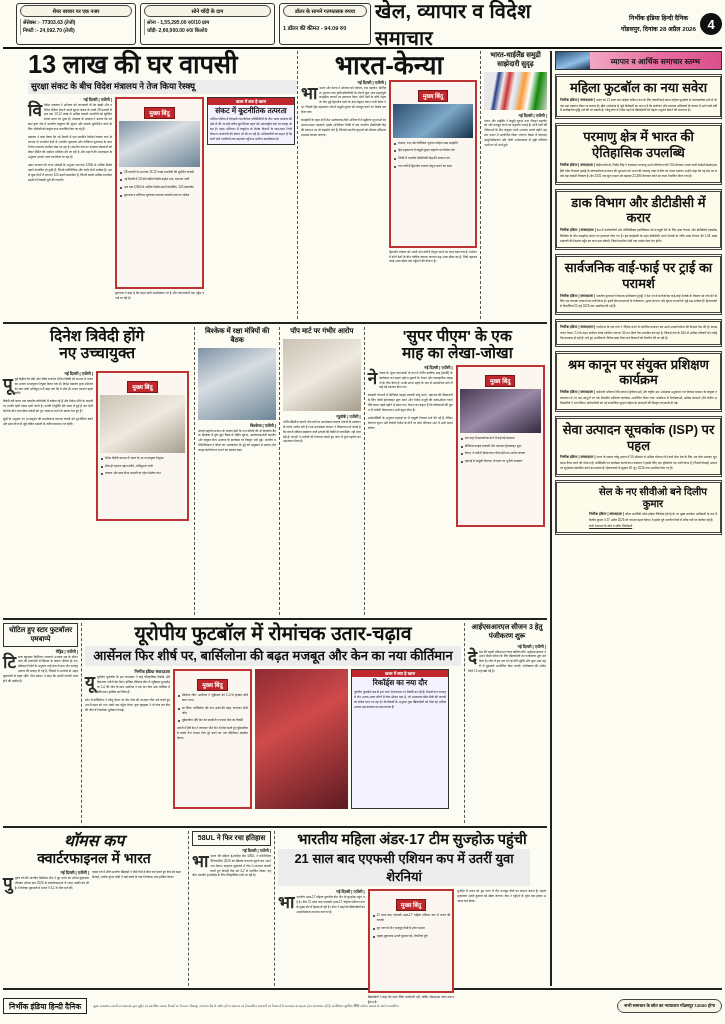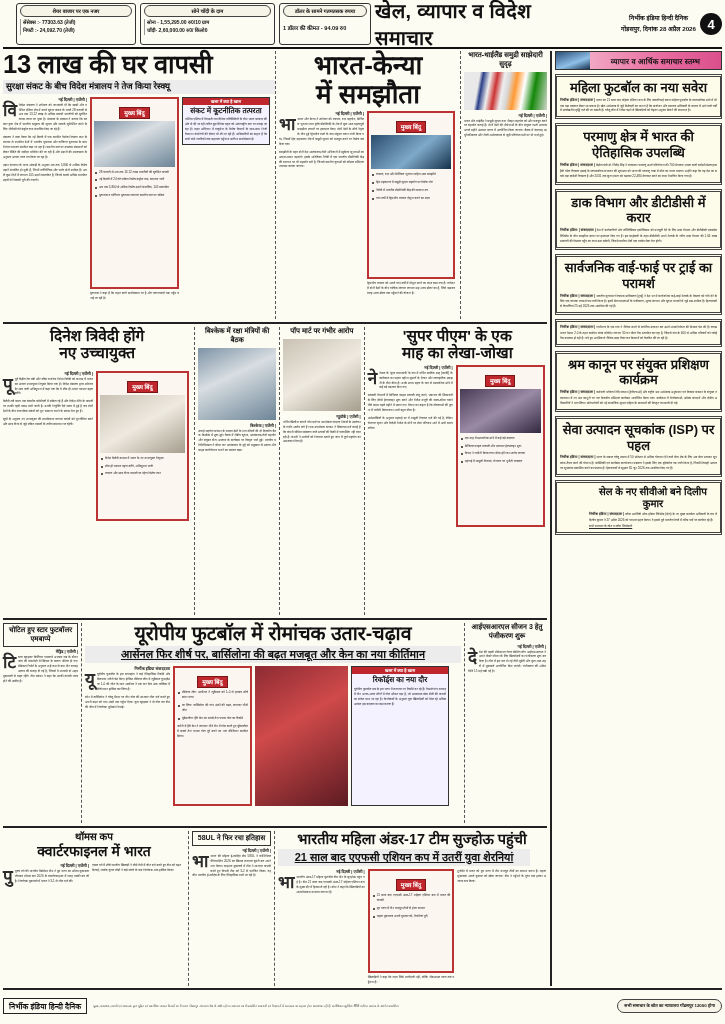--- a/index.html
+++ b/index.html
@@ -31,21 +31,21 @@
   .copy{font-size:3.05px;line-height:1.62;text-align:justify;color:#2b2b2b;word-break:break-all;}
   .byline{font-size:4px;font-weight:bold;text-align:right;margin-bottom:1px;}
   .drop{float:left;font-size:17px;font-weight:bold;line-height:.82;padding:1px 2px 0 0;}
 
   .hl1{font-size:25.5px;font-weight:bold;line-height:1.06;letter-spacing:-.2px;}
   .hl2{font-size:26px;font-weight:bold;line-height:1.1;}
   .hl3{font-size:15.5px;font-weight:bold;line-height:1.12;}
   .hl4{font-size:9.5px;font-weight:bold;line-height:1.2;text-align:center;}
   .hl5{font-size:7px;font-weight:bold;line-height:1.25;text-align:center;}
   .sub{background:#ececec;font-size:8.6px;font-weight:bold;padding:1px 3px;line-height:1.35;}
-  .sub.sm{font-size:11px;text-decoration:underline;}
+  .sub.sm{font-size:13px;}
 
   .rule{border-top:2px solid #222;margin:3px 0;}
   .vdash{border-left:1px dashed #555;}
 
   .photo{background:linear-gradient(160deg,#9fb4c6,#cfd8dd 45%,#8fa3b3);position:relative;overflow:hidden;}
   .photo.a{background:linear-gradient(155deg,#7e93a6,#d8dee2 40%,#6d8597);}
   .photo.b{background:linear-gradient(150deg,#c9c2b4,#efeae0 50%,#a59e8e);}
   .photo.c{background:linear-gradient(140deg,#2b4d6e,#7fa9c9 55%,#123049);}
   .photo.d{background:linear-gradient(150deg,#8d2b33,#d04a4a 40%,#5d1b22);}
   .photo.f{background:linear-gradient(150deg,#4a3b55,#9a8aa6 50%,#332840);}
@@ -117,21 +117,21 @@
       <div class="pageno">4</div>
     </div>
   </div>
 
   <div class="body">
 
     <div class="mainarea">
 
       <div class="flexrow" style="height:268px;">
 
-        <div style="width:272px;">
+        <div style="width:272px;margin-left:25px;">
           <div class="hl1">13 लाख की घर वापसी</div>
           <div class="sub" style="margin:2px 0 3px 0;">सुरक्षा संकट के बीच विदेश मंत्रालय ने तेज किया रेस्क्यू</div>
 
           <div class="flexrow" style="height:218px;">
             <div style="width:87px;padding-right:3px;box-sizing:border-box;">
               <div class="byline">नई दिल्ली | एजेंसी |</div>
               <div class="copy"><span class="drop">वि</span><span>विदेश मंत्रालय ने शनिवार को जानकारी दी कि खाड़ी और पश्चिम एशिया क्षेत्र में उपजे सुरक्षा संकट के चलते 28 फरवरी से अब तक 13.12 लाख से अधिक प्रवासी भारतीयों को सुरक्षित वापस लाया जा चुका है। मंत्रालय के प्रवक्ता ने बताया कि सरकार द्वारा क्षेत्र में भारतीय समुदाय की सुरक्षा और सम्पर्क सुनिश्चित करने के लिए चौबीसों घंटे कंट्रोल रूम संचालित किए जा रहे हैं।</span></div>
               <div class="copy" style="margin-top:3px;">मंत्रालय ने स्पष्ट किया कि नई दिल्ली में एक समर्पित विशेष नियंत्रण कक्ष के माध्यम से प्रभावित देशों में भारतीय दूतावास और वाणिज्य दूतावास के साथ निरंतर समन्वय स्थापित रखा जा रहा है। स्थानीय स्तर पर उपलब्ध संसाधनों को लेकर स्थिति की समीक्षा प्रतिदिन की जा रही है और उड़ानों की उपलब्धता के अनुसार अगला चरण तय किया जा रहा है।</div>
               <div class="copy" style="margin-top:3px;">उड़ान संचालन के ताजा आंकड़ों के अनुसार अब तक 5,800 से अधिक विशेष उड़ानें संचालित हो चुकी हैं, जिनमें वाणिज्यिक और चार्टर दोनों शामिल हैं। अगले कुछ दिनों में लगभग 105 उड़ानें प्रस्तावित हैं, जिनसे सबसे अधिक प्रभावित शहरों से निकासी पूरी की जाएगी।</div>
             </div>
@@ -153,21 +153,20 @@
                 <div class="xttl">खबर में क्या है खास</div>
                 <div class="xhead">संकट में कूटनीतिक तत्परता</div>
                 <div class="copy">पश्चिम एशिया में बिगड़ती राजनीतिक परिस्थितियों के बीच भारत सरकार की ओर से की जा रही त्वरित कूटनीतिक पहल को अंतरराष्ट्रीय स्तर पर सराहा जा रहा है। राहत अभियान में वायुसेना के विशेष विमानों के साथ-साथ निजी विमानन कंपनियों की सेवाएं भी ली जा रही हैं। अधिकारियों का कहना है कि सभी फंसे नागरिकों तक सहायता पहुँचाना सर्वोच्च प्राथमिकता है।</div>
               </div>
             </div>
           </div>
         </div>
 
         <div class="vdash" style="width:185px;padding:0 3px;box-sizing:border-box;">
           <div class="hl2 ctr">भारत-केन्या</div>
-          <div class="hl2 ctr" style="margin-bottom:3px;">में समझौता</div>
           <div class="flexrow" style="height:200px;">
             <div style="width:88px;padding-right:3px;box-sizing:border-box;">
               <div class="byline">नई दिल्ली | एजेंसी |</div>
               <div class="copy"><span class="drop">भा</span><span>भारत और केन्या ने शनिवार को व्यापार, रक्षा सहयोग, डिजिटल भुगतान तथा कृषि प्रौद्योगिकी के क्षेत्र में कुल आठ महत्वपूर्ण समझौता ज्ञापनों पर हस्ताक्षर किए। दोनों देशों के शीर्ष नेतृत्व के बीच हुई द्विपक्षीय वार्ता के बाद संयुक्त बयान जारी किया गया, जिसमें हिंद महासागर क्षेत्र में समुद्री सुरक्षा को मजबूत करने पर विशेष बल दिया गया।</span></div>
               <div class="copy" style="margin-top:3px;">समझौतों के तहत दोनों देश आतंकवाद-रोधी अभियानों में खुफिया सूचनाओं का आदान-प्रदान बढ़ाएंगे। इसके अतिरिक्त नैरोबी में एक भारतीय प्रौद्योगिकी केंद्र की स्थापना पर भी सहमति बनी है, जिससे स्थानीय युवाओं को कौशल प्रशिक्षण उपलब्ध कराया जाएगा।</div>
             </div>
             <div style="width:88px;box-sizing:border-box;">
               <div class="kbox" style="height:168px;">
                 <div class="khead"><span class="kttl">मुख्य बिंदु</span></div>
                 <div class="photo c" style="height:34px;margin-bottom:3px;"></div>
@@ -299,21 +298,21 @@
           <div class="byline" style="margin-top:3px;">नई दिल्ली | एजेंसी |</div>
           <div class="copy"><span class="drop">दे</span><span>देश की पहली प्रोफेशनल रोलर स्केटिंग लीग आईएसआरएल ने अपने तीसरे सीजन के लिए खिलाड़ियों का पंजीकरण शुरू कर दिया है। लीग में इस बार दो नई टीमें जुड़ेंगी और कुल आठ शहरों में मुकाबले आयोजित किए जाएंगे। पंजीकरण की अंतिम तिथि 15 मई रखी गई है।</span></div>
         </div>
       </div>
 
       <div class="rule"></div>
 
       <div class="flexrow" style="height:155px;">
 
         <div style="width:185px;padding-right:3px;box-sizing:border-box;">
-          <div class="hl4" style="font-size:10px;">थॉमस कप</div>
+          <div class="hl4" style="font-size:16px;font-style:italic;">थॉमस कप</div>
           <div class="hl4" style="font-size:14px;margin-bottom:3px;">क्वार्टरफाइनल में भारत</div>
           <div class="flexrow">
             <div style="width:89px;padding-right:3px;box-sizing:border-box;">
               <div class="byline">नई दिल्ली | एजेंसी |</div>
               <div class="copy"><span class="drop">पु</span><span>पुरुष वर्ग की भारतीय बैडमिंटन टीम ने ग्रुप चरण का अंतिम मुकाबला जीतकर थॉमस कप 2026 के क्वार्टरफाइनल में जगह पक्की कर ली है। निर्णायक मुकाबले में भारत ने 3-1 से जीत दर्ज की।</span></div>
             </div>
             <div style="width:89px;box-sizing:border-box;">
               <div class="copy">एकल वर्ग में शीर्ष भारतीय खिलाड़ी ने सीधे गेमों में जीत दर्ज करते हुए टीम को बढ़त दिलाई, जबकि युगल जोड़ी ने कड़े संघर्ष के बाद निर्णायक अंक हासिल किया।</div>
             </div>
           </div>

